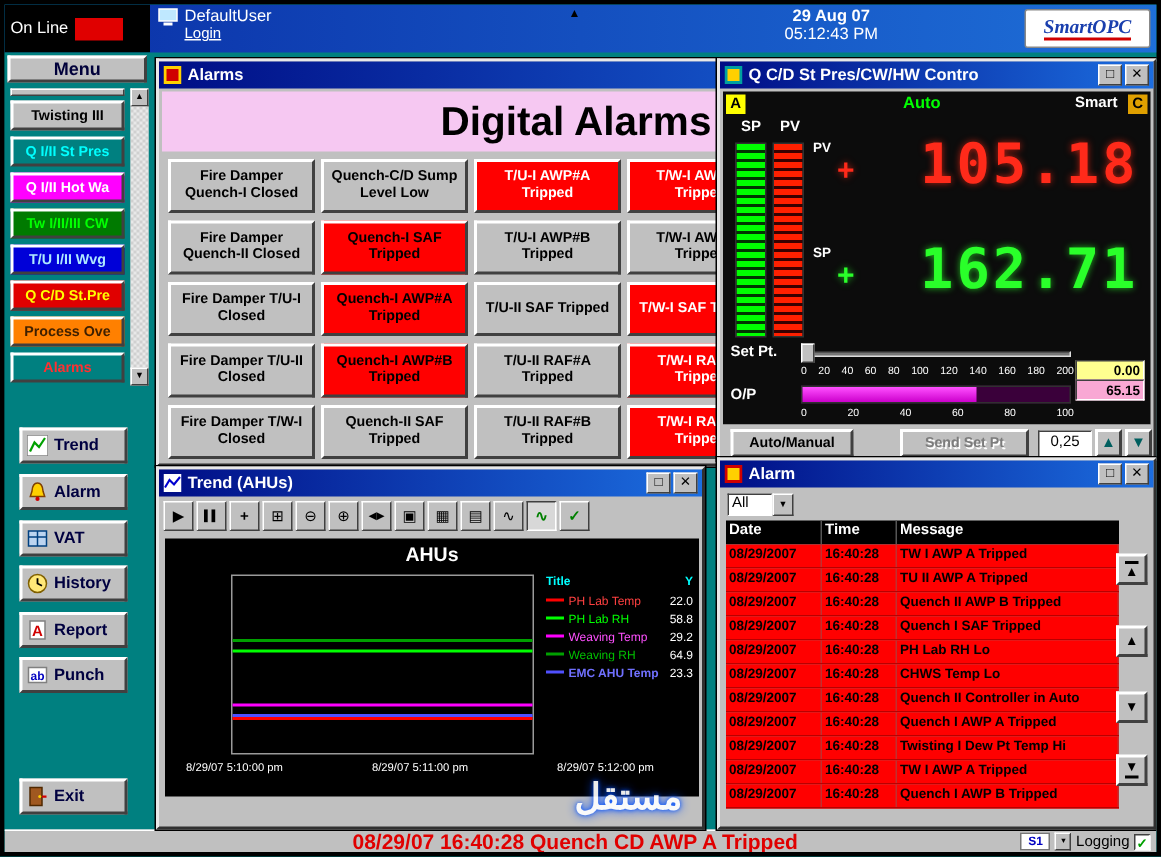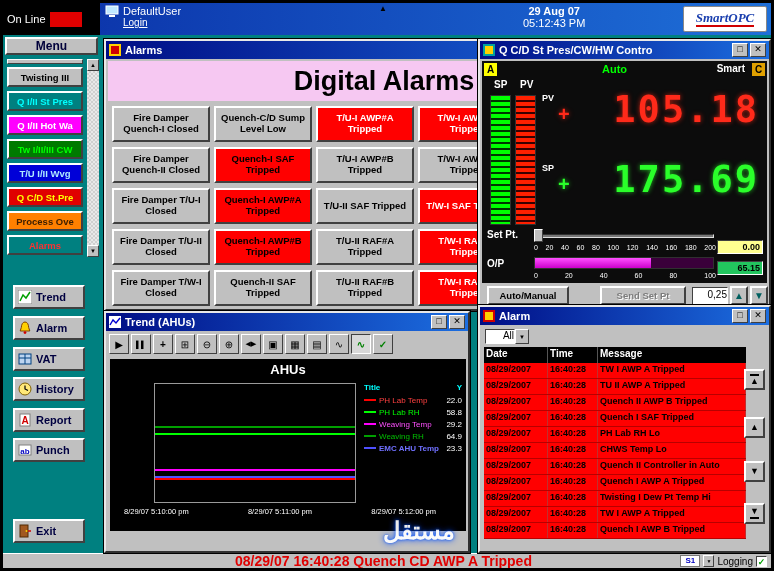--- a/index.html
+++ b/index.html
@@ -78,27 +78,27 @@
   .side-lbl { position:absolute; left:60px; color:#fff; font-size:9px; font-weight:bold; }
   .c-red { color:#ff2a1a; text-shadow:0 0 5px rgba(255,40,20,.7); }
   .c-grn { color:#2aff2a; text-shadow:0 0 5px rgba(40,255,40,.7); }
   .ctrl-txt { position:absolute; color:#fff; font-size:10px; font-weight:bold; }
   #setpt-slider { position:absolute; left:52px; top:168px; width:180px; height:13px; }
   #setpt-slider .track { position:absolute; left:0; right:0; top:5px; height:4px; background:#777; border:1px solid; border-color:#303030 #ddd #ddd #303030; }
   #setpt-slider .thumb { position:absolute; left:0; top:0; width:9px; height:13px; cursor:pointer; }
   .scale-row { position:absolute; left:52px; width:182px; display:flex; justify-content:space-between; color:#fff; font-size:7px; }
   .valbox { position:absolute; right:4px; width:46px; height:14px; font-size:9px; font-weight:bold; color:#000; text-align:right; padding:1px 2px; }
   #setpt-val { top:166px; background:#ffff90;margin-top:13px; }
-  #op-val { top:200px; background:#22c55e; }
+  #op-val { top:192px; background:#f9a8d4; }
   #op-bar { position:absolute; left:52px; top:196px; width:180px; height:12px; background:#3a003a; border:1px solid #303030; }
   #op-bar .fill { height:100%; width:65%; background:linear-gradient(180deg,#ff50ff,#cc00cc); }
   .foot-btn { position:absolute; top:3px; height:19px; font-size:9.5px; font-weight:bold; color:#000; display:flex; align-items:center; justify-content:center; cursor:pointer; }
   #btn-automan { left:5px; width:82px; }
   #btn-sendsp { left:118px; width:86px; color:#7c7c7c; text-shadow:1px 1px 0 #fff; }
-  #step-box { position:absolute; left:210px; top:4px; width:36px; height:24px; background:#fff; font-size:10px; text-align:right; line-height:14px; }
+  #step-box { position:absolute; left:210px; top:4px; width:36px; height:24px; background:#fff; font-size:10px; text-align:center; line-height:14px; }
   .spin-btn { position:absolute; top:3px; width:18px; height:19px; color:#005f5f; font-size:10px; display:flex; align-items:center; justify-content:center; cursor:pointer; }
   #spin-up { left:248px; } #spin-dn { left:268px; }
 
   
   #trend-win { left:101px; top:308px; width:366px; height:242px; z-index:2; }
   #trend-toolbar { display:flex; gap:2px; padding:3px 3px 2px 3px; }
   .tool-ico { width:20px; height:20px; display:flex; align-items:center; justify-content:center; font-size:10px; color:#000; cursor:pointer; }
   .tool-ico.pressed { border-color:#404040 #ffffff #ffffff #404040; background:#d8d8d8; }
   .tool-ico.grn { color:#008000; font-weight:bold; }
   #plot { position:absolute; left:4px; top:46px; width:356px; height:172px; background:#000; }
@@ -114,21 +114,21 @@
   .leg-row .vl { color:#fff; }
   .leg-0 .nm{color:#ff4040;} .leg-0 .sw{background:#ff0000;}
   .leg-1 .nm{color:#00ff00;} .leg-1 .sw{background:#00ff00;}
   .leg-2 .nm{color:#ff50ff;} .leg-2 .sw{background:#ff00ff;}
   .leg-3 .nm{color:#00c000;} .leg-3 .sw{background:#00a000;}
   .leg-4 .nm{color:#7070ff;font-weight:bold;} .leg-4 .sw{background:#5050ff;}
   #xlabels { position:absolute; left:14px; top:148px; width:312px; display:flex; justify-content:space-between; color:#fff; font-size:7.5px; }
 
   
   #alist-win { left:475px; top:302px; width:293px; height:248px; z-index:4; }
-  #alist-filter { display:flex; align-items:center; gap:0; padding:4px 0 8px 5px;text-align:right; }
+  #alist-filter { display:flex; align-items:center; gap:0; padding:4px 0 8px 5px; }
   #alist-filter .combo { width:30px; height:15px; background:#fff; font-size:10px; padding-left:2px; }
   #alist-filter .combo-btn { width:14px; height:15px; font-size:6px; display:flex; align-items:center; justify-content:center; cursor:pointer; }
   #alist-table { position:absolute; left:4px; top:40px; width:262px; }
   .arow { display:flex; height:16px; }
   .arow.head { background:#000; color:#fff; font-weight:bold; font-size:10px; }
   .arow.data { background:#ff0000; color:#000; font-weight:bold; font-size:9px; border-bottom:1px solid #b80000; cursor:pointer; }
   .acell { padding:1px 2px; white-space:nowrap; overflow:hidden; border-right:1px solid #555; }
   .arow.data .acell { border-right:1px solid #c03030; }
   .cd { width:64px; } .ct { width:50px; } .cm { width:148px; border-right:none; }
   .scroll-btn { position:absolute; right:4px; width:21px; height:21px; display:flex; flex-direction:column; align-items:center; justify-content:center; font-size:9px; color:#000; cursor:pointer; line-height:1; }
@@ -306,21 +306,21 @@
       <span class="axis-lbl" style="left:38px;top:18px">PV</span>
       <div id="led-sp" class="ledcol"></div>
       <div id="led-pv" class="ledcol"></div>
 
       <span class="side-lbl" style="top:32px">PV</span>
       <span class="segplus c-red" style="top:42px">+</span>
       <span class="seg7 c-red" style="top:30px">105.18</span>
 
       <span class="side-lbl" style="top:102px">SP</span>
       <span class="segplus c-grn" style="top:112px">+</span>
-      <span class="seg7 c-grn" style="top:100px">175.69</span>
+      <span class="seg7 c-grn" style="top:100px">162.71</span>
 
       <span class="ctrl-txt" style="left:5px;top:168px">Set Pt.</span>
       <div id="setpt-slider">
         <div class="track"></div>
         <div class="thumb raised1"></div>
       </div>
       <span id="setpt-val" class="valbox sunken">0.00</span>
       <div class="scale-row" style="top:183px">
         <span>0</span>
           <span>20</span>

